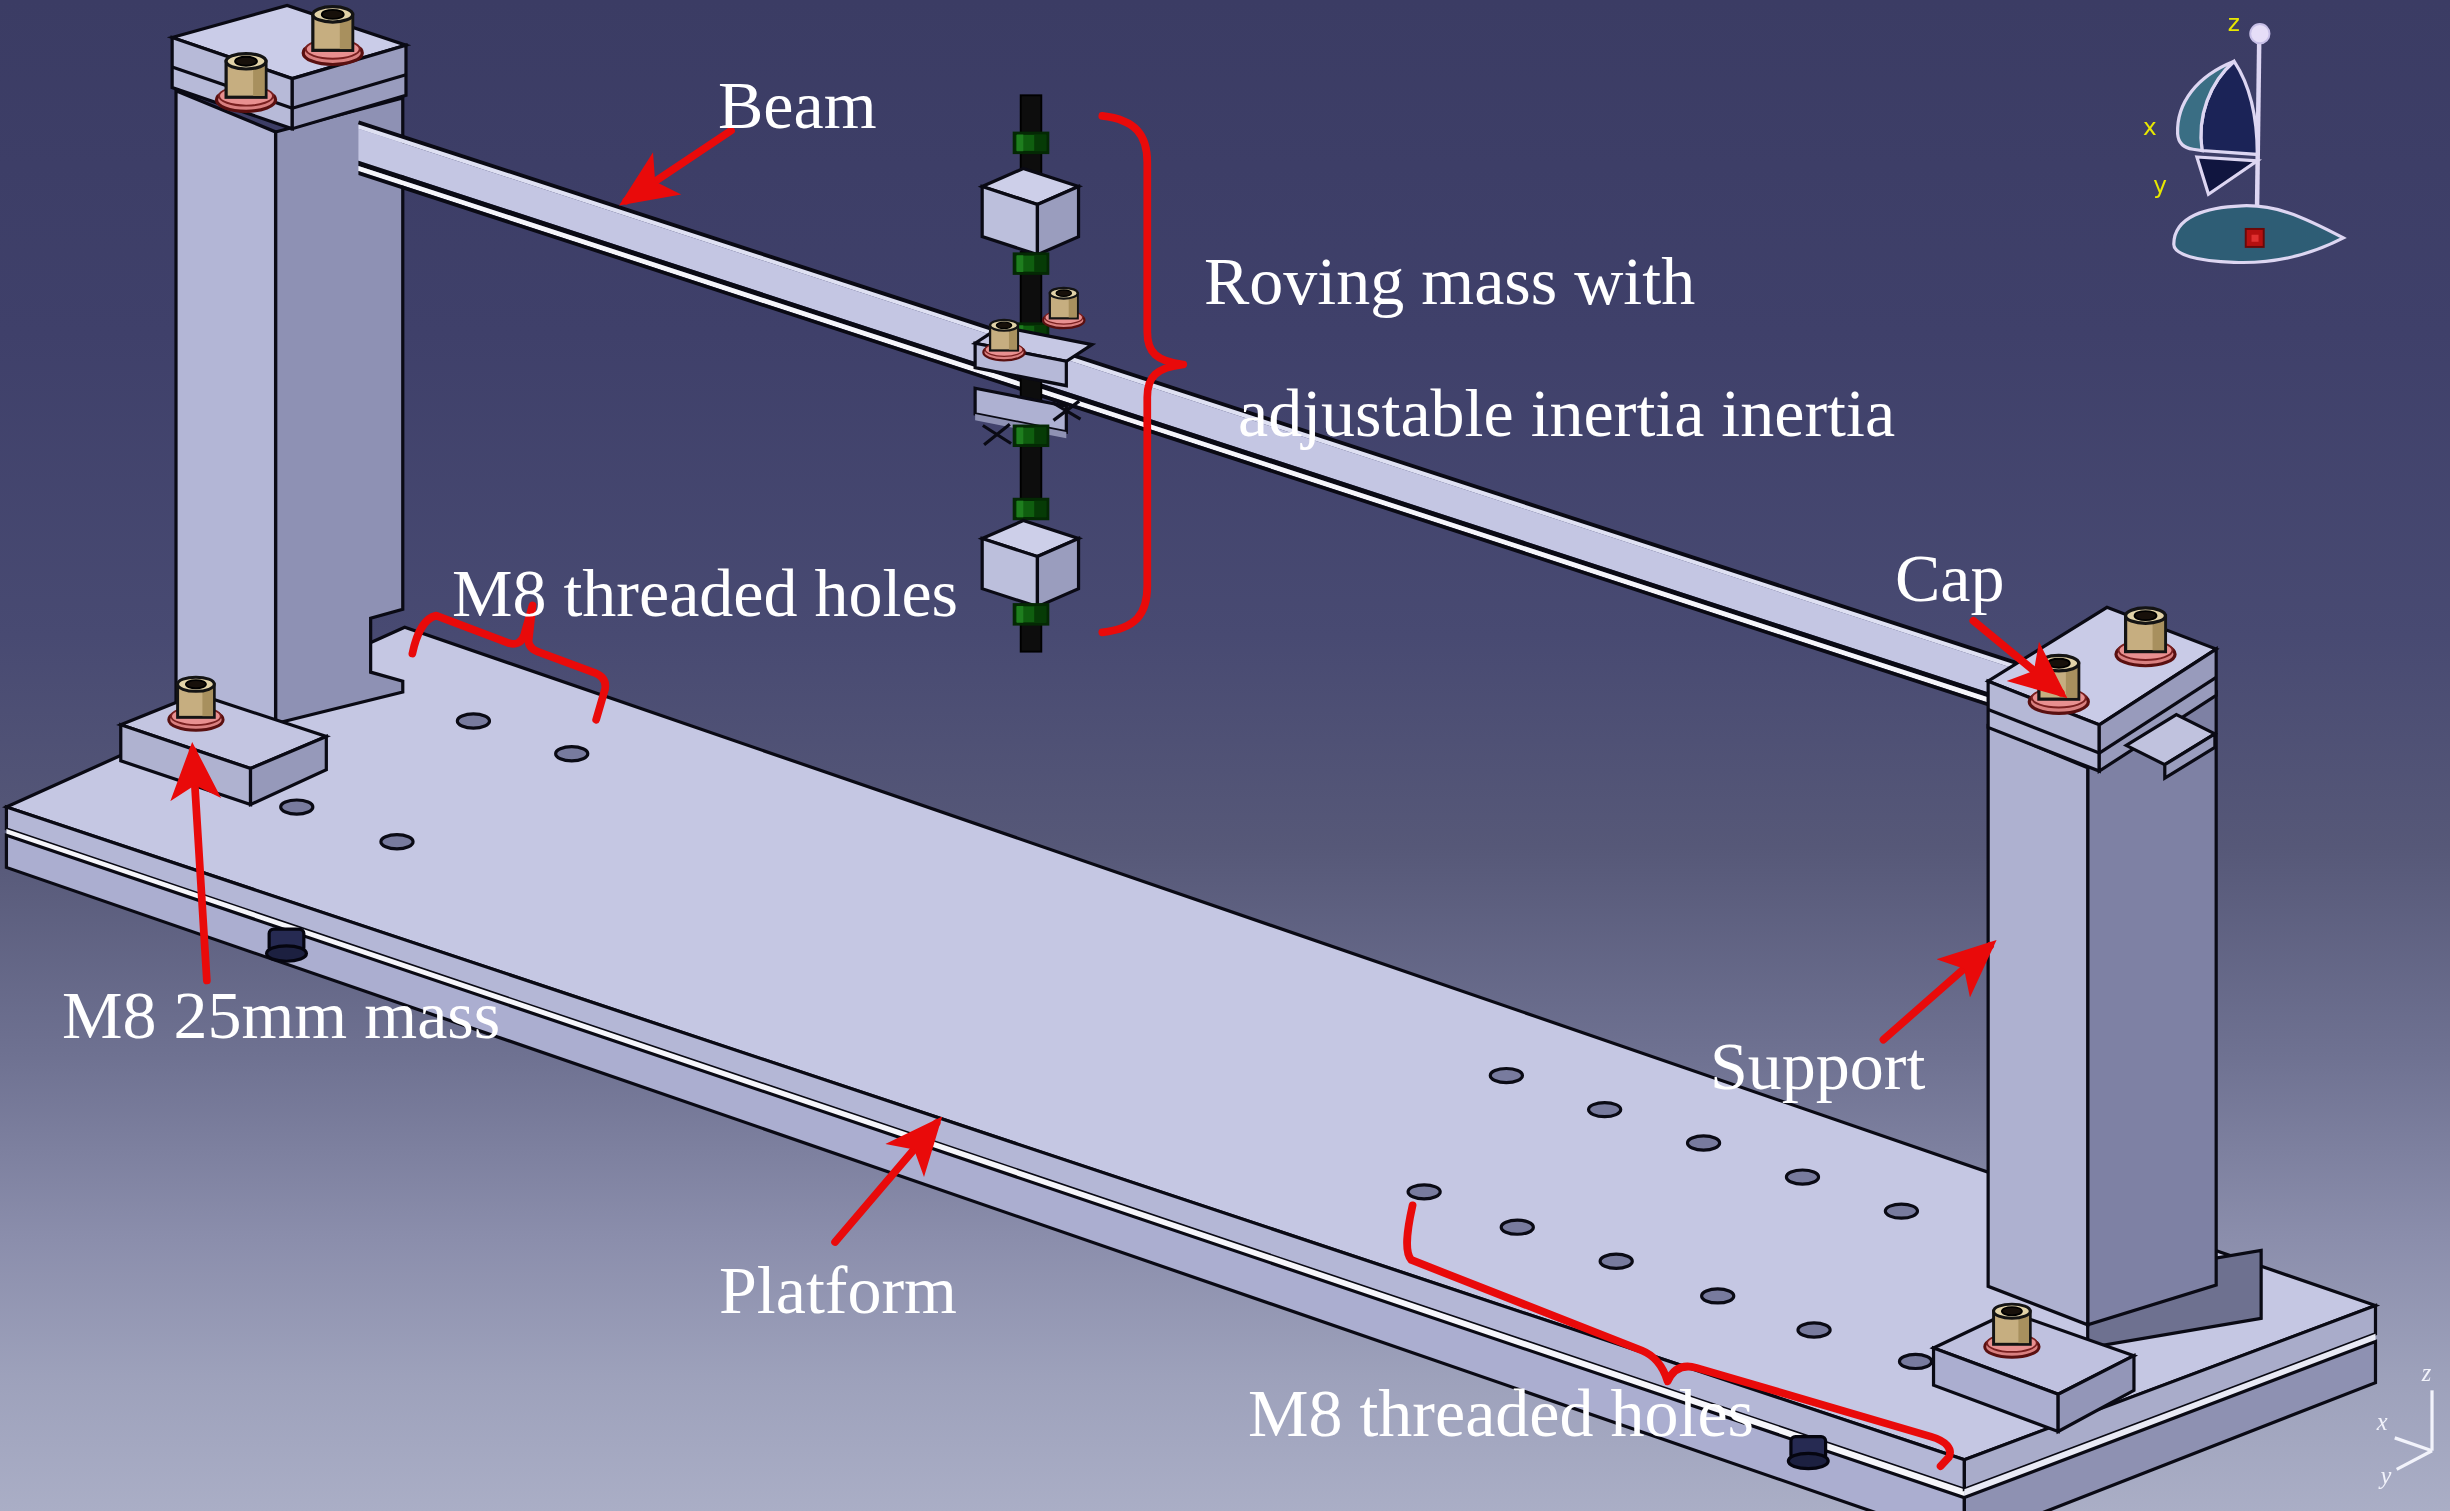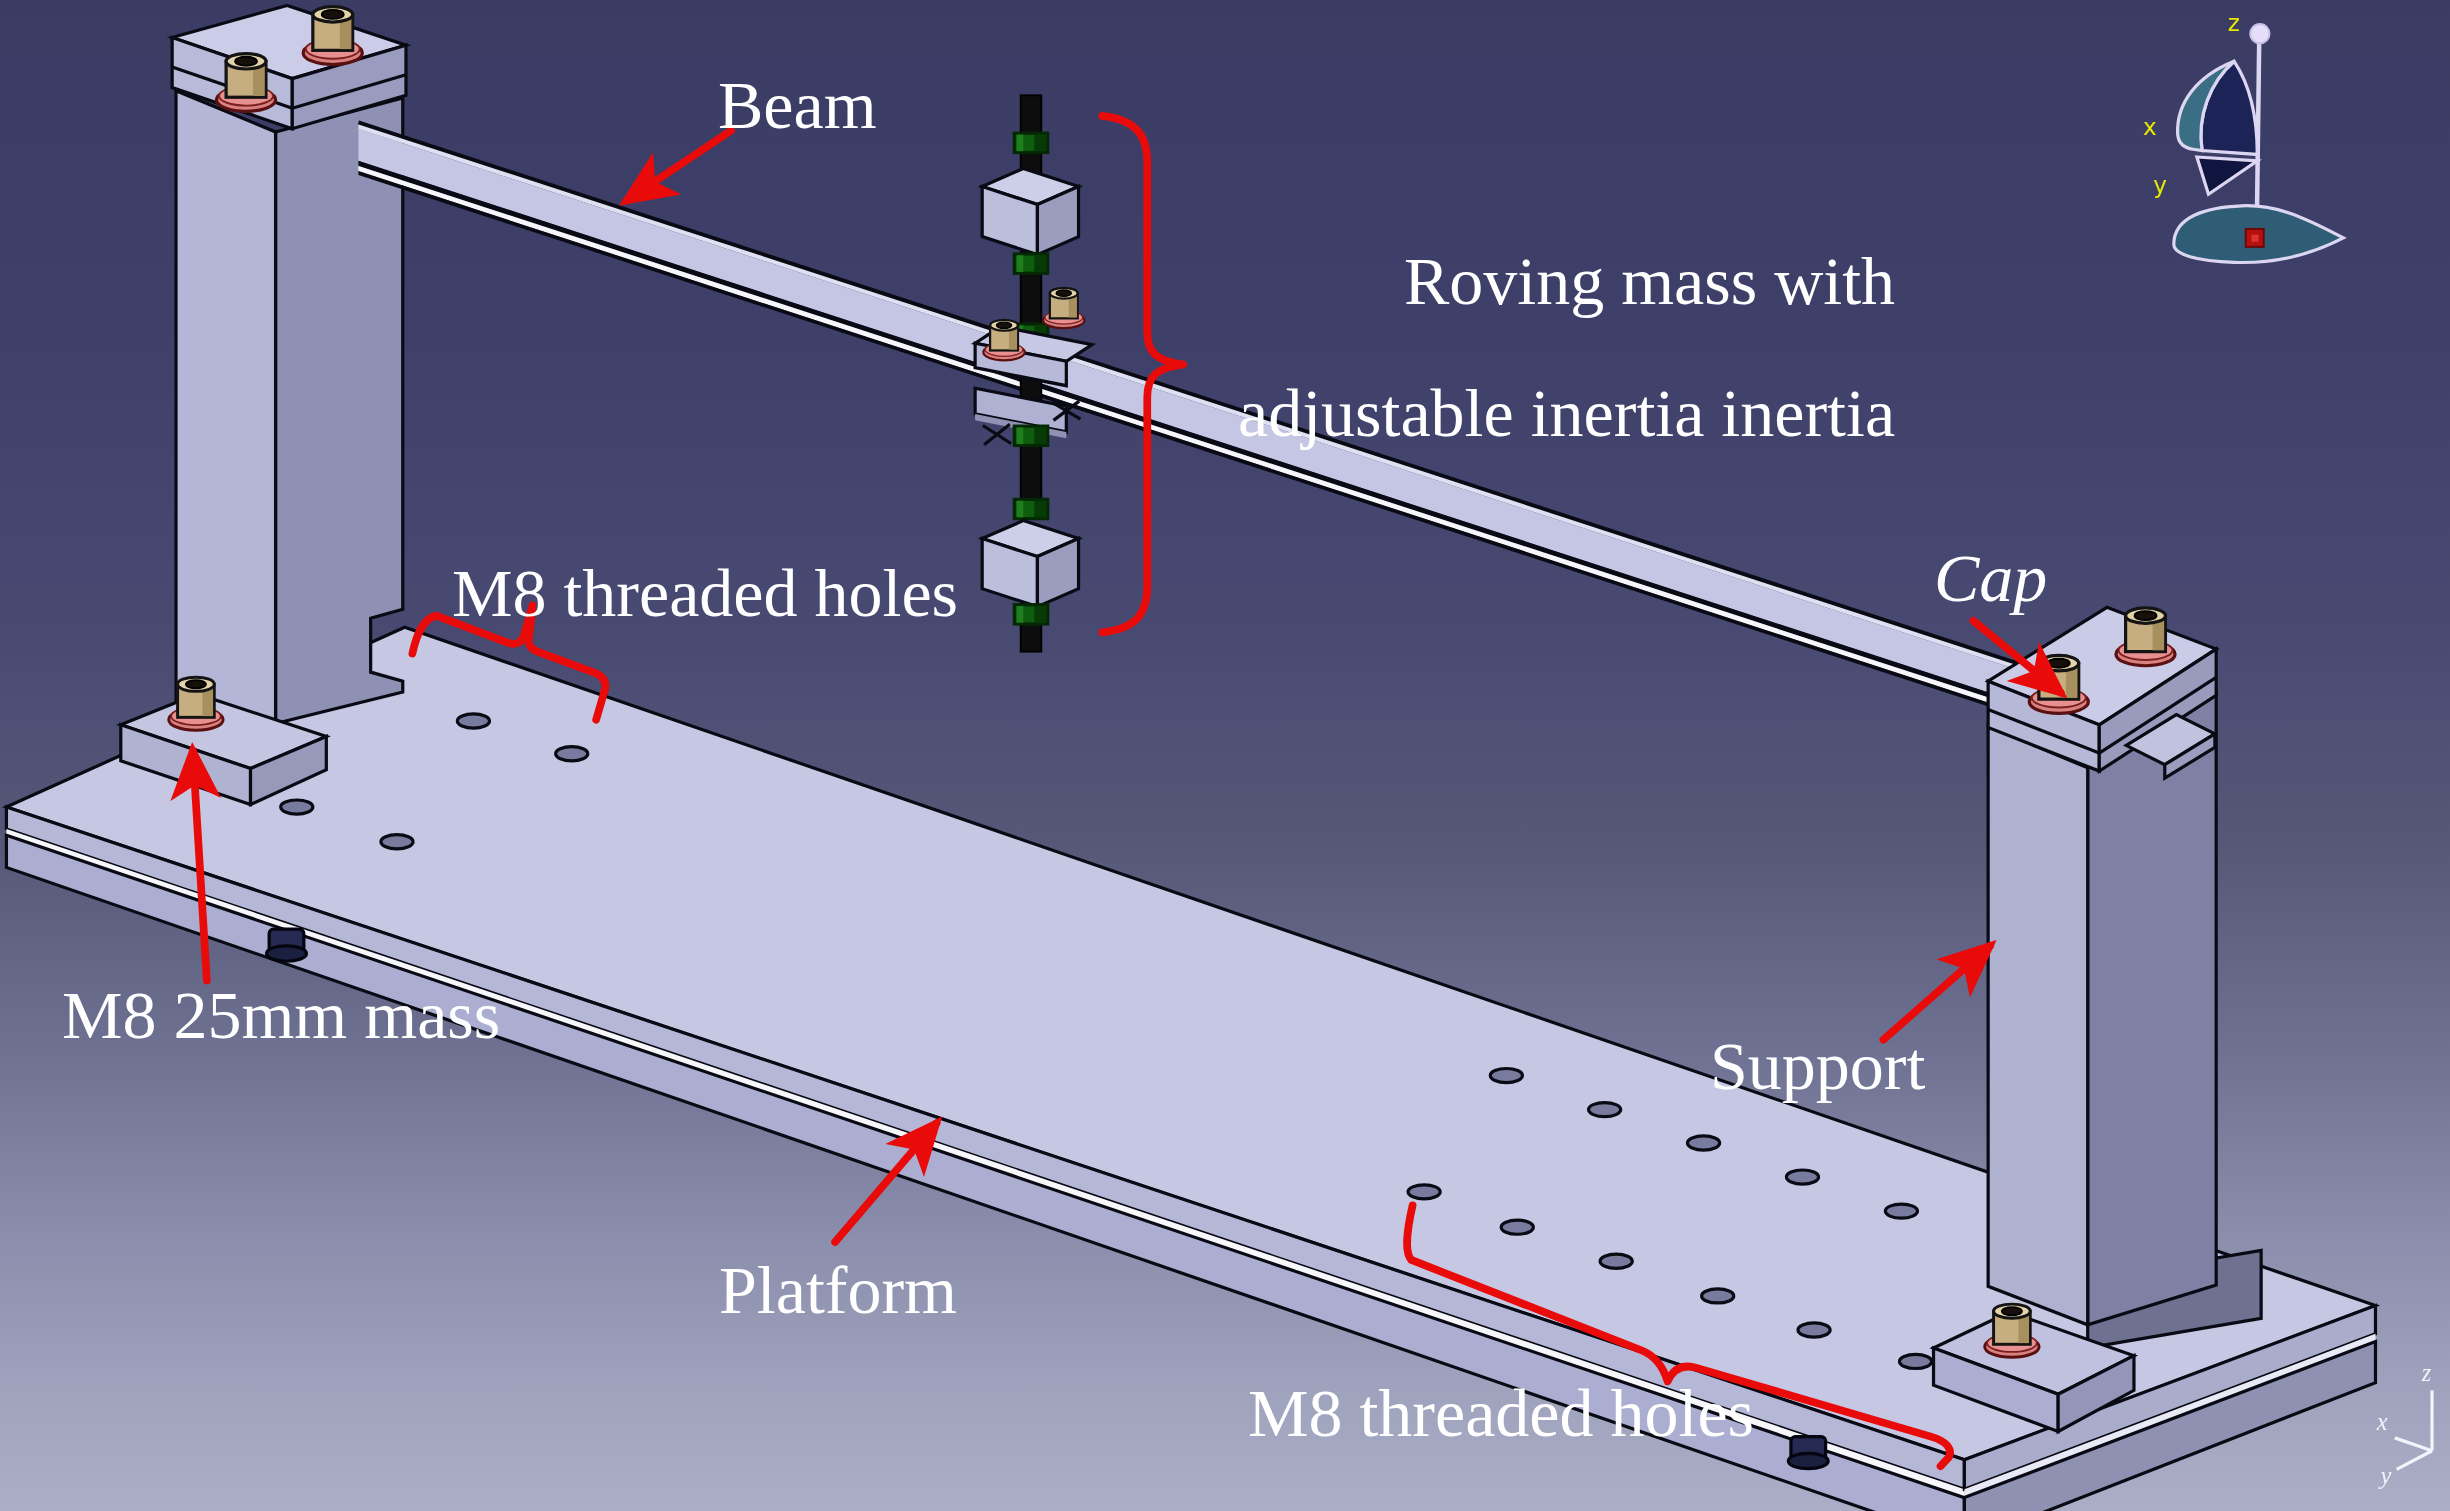--- a/index.html
+++ b/index.html
@@ -203,22 +203,22 @@
     <line x1="3786" y1="2258" x2="3786" y2="2164"></line>
     <line x1="3786" y1="2258" x2="3728" y2="2238"></line>
     <line x1="3786" y1="2258" x2="3731" y2="2287"></line>
     <text x="3770" y="2150" class="axiswhite" stroke="none">z</text>
     <text x="3700" y="2226" class="axiswhite" stroke="none">x</text>
     <text x="3706" y="2310" class="axiswhite" stroke="none">y</text>
   </g>
 </svg>
 
   <div class="lbl" style="left:718px;top:72px;">Beam</div>
-  <div class="lbl" style="left:1204px;top:248px;text-align:right;"><span>Roving mass with</span><br>
+  <div class="lbl" style="left:1204px;top:248px;"><span>Roving mass with</span><br>
   <span>adjustable inertia inertia</span></div>
   <div class="lbl" style="left:452px;top:560px;">M8 threaded holes</div>
-  <div class="lbl" style="left:1934px;top:545px;font-style:italic;">Cap</div>
+  <div class="lbl" style="left:1895px;top:545px;">Cap</div>
   <div class="lbl" style="left:62px;top:982px;">M8 25mm mass</div>
   <div class="lbl" style="left:1710px;top:1033px;">Support</div>
   <div class="lbl" style="left:719px;top:1257px;">Platform</div>
   <div class="lbl" style="left:1248px;top:1380px;">M8 threaded holes</div>
 </div>
 
 
 </body></html>

